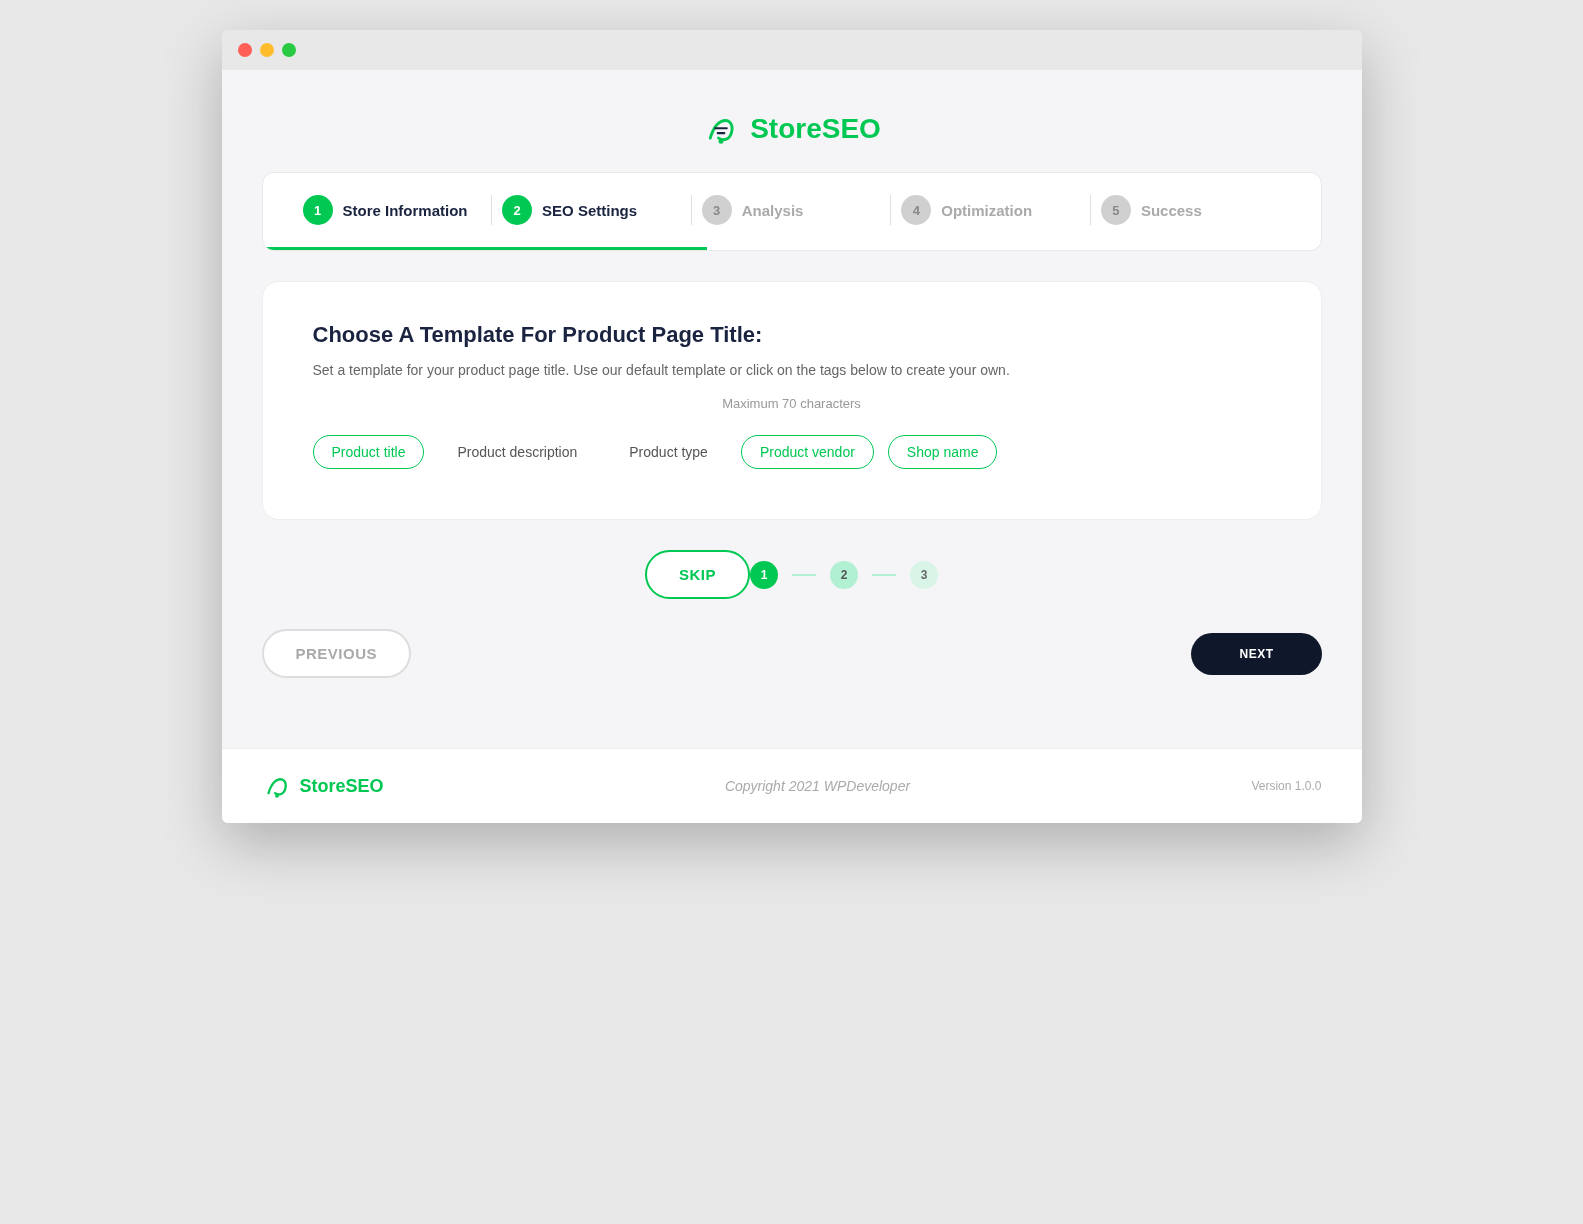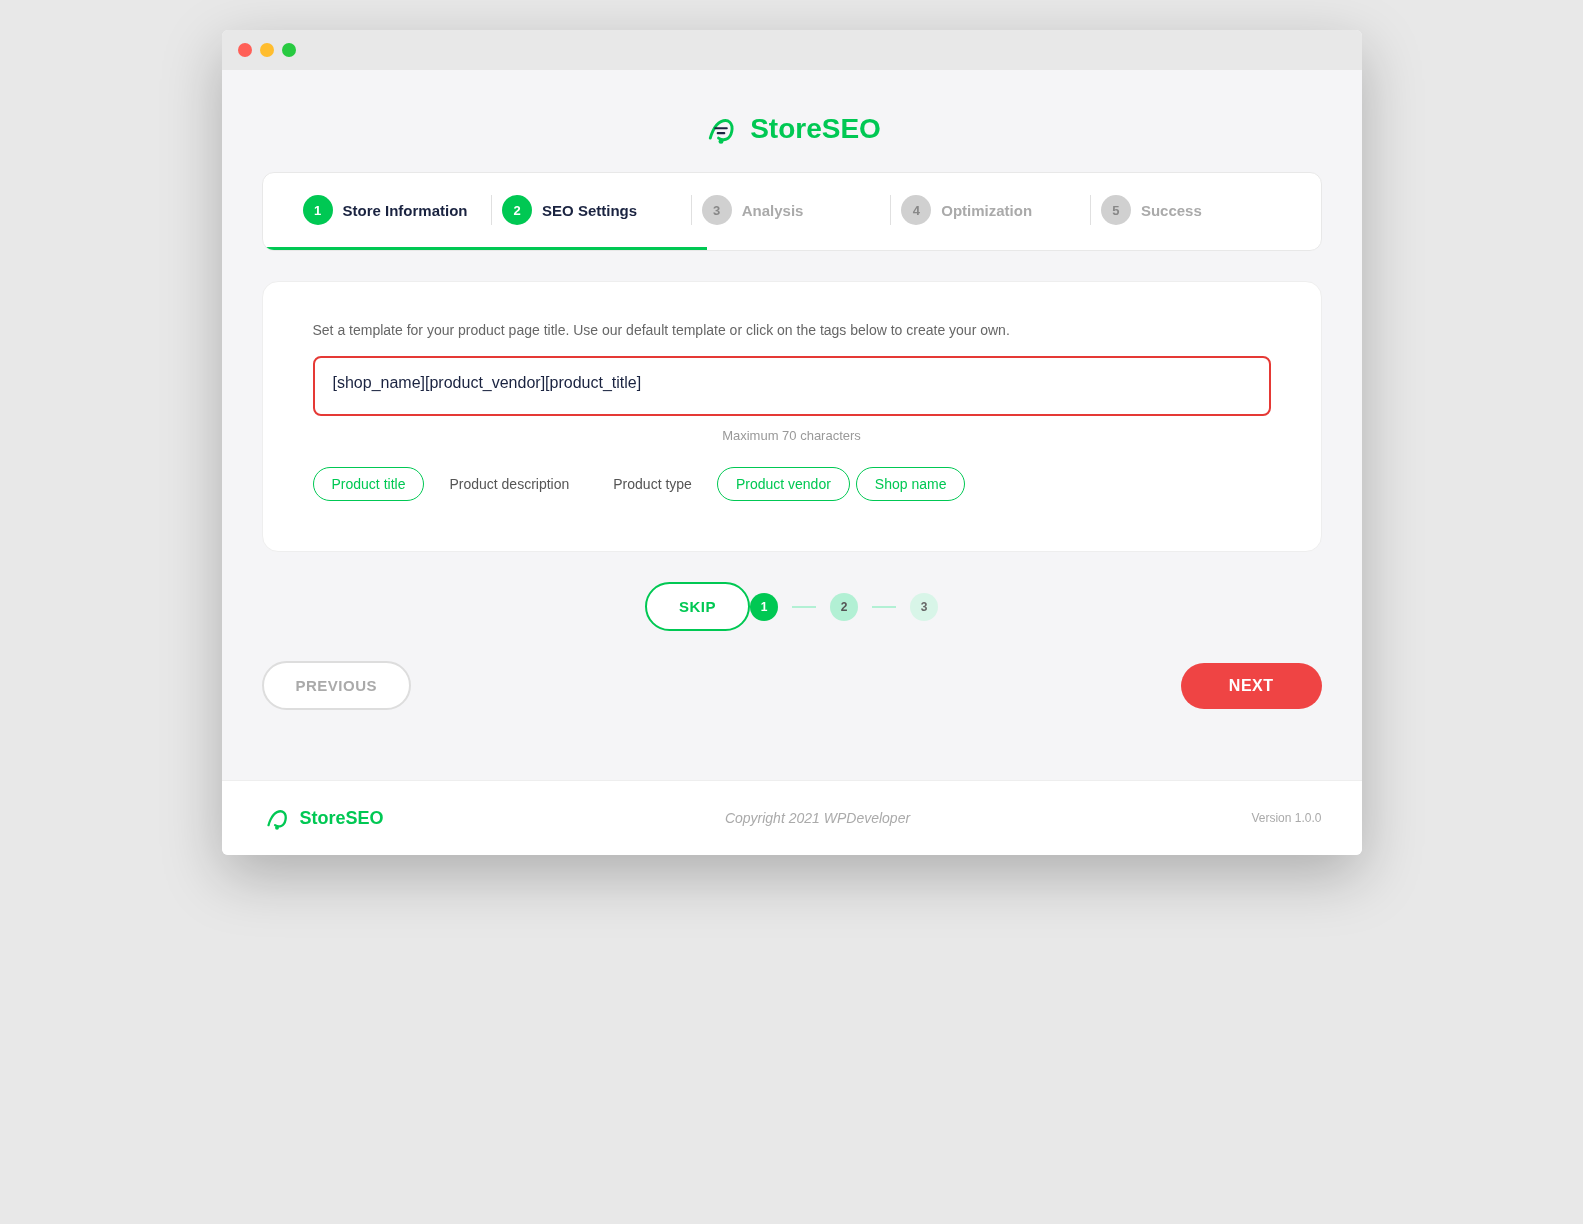--- a/index.html
+++ b/index.html
@@ -148,21 +148,21 @@
     .max-chars {
       text-align: center;
       font-size: 13px;
       color: #999;
       margin-bottom: 24px;
     }
 
     
     .tags-row {
       display: flex;
-      gap: 6px;
+      gap: 14px;
       flex-wrap: wrap;
       margin-top: 10px;
     }
     .tag-btn {
       padding: 8px 18px;
       border-radius: 50px;
       font-size: 14px;
       font-weight: 500;
       cursor: pointer;
       border: none;
@@ -249,24 +249,24 @@
       font-weight: 700;
       color: #aaa;
       background: #fff;
       border: 2px solid #ddd;
       cursor: pointer;
       letter-spacing: 0.5px;
     }
     .next-btn {
       padding: 14px 48px;
       border-radius: 50px;
-      font-size: 16px;
+      font-size: 12px;
       font-weight: 700;
       color: #fff;
-      background: #ef4444;
+      background: #0f172a;
       border: none;
       cursor: pointer;
       letter-spacing: 0.5px;
     }
 
     
     .footer {
       background: #fff;
       border-top: 1px solid #eee;
       padding: 22px 40px;
@@ -344,25 +344,23 @@
 
         <div class="step-item" style="border-right:none">
           <div class="step-num inactive">5</div>
           <span class="step-label inactive">Success</span>
         </div>
       </div>
       <div class="step-underline-bar"></div>
     </div>
 
     <div class="main-card">
+      <div class="card-title">Choose A Template For Product Page Title:</div>
       <div class="card-subtitle">Set a template for your product page title. Use our default template or click on the tags below to create your own.</div>
 
-      <div class="template-input-wrapper">
-        <span class="template-input-text">[shop_name][product_vendor][product_title]</span>
-      </div>
       <div class="max-chars">Maximum 70 characters</div>
 
       <div class="tags-row">
         <button class="tag-btn active">Product title</button>
         <button class="tag-btn inactive">Product description</button>
         <button class="tag-btn inactive">Product type</button>
         <button class="tag-btn active">Product vendor</button>
         <button class="tag-btn active">Shop name</button>
       </div>
     </div>

